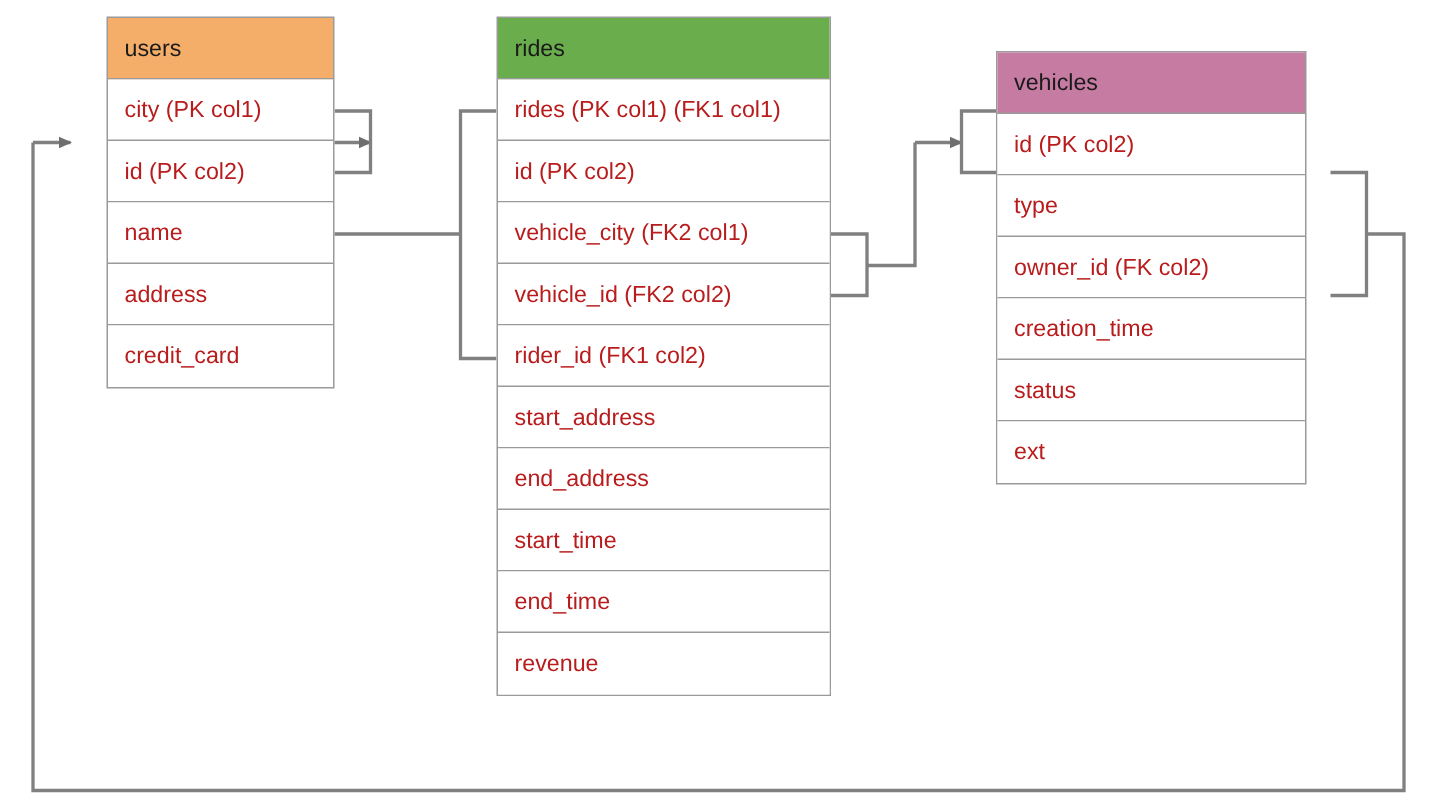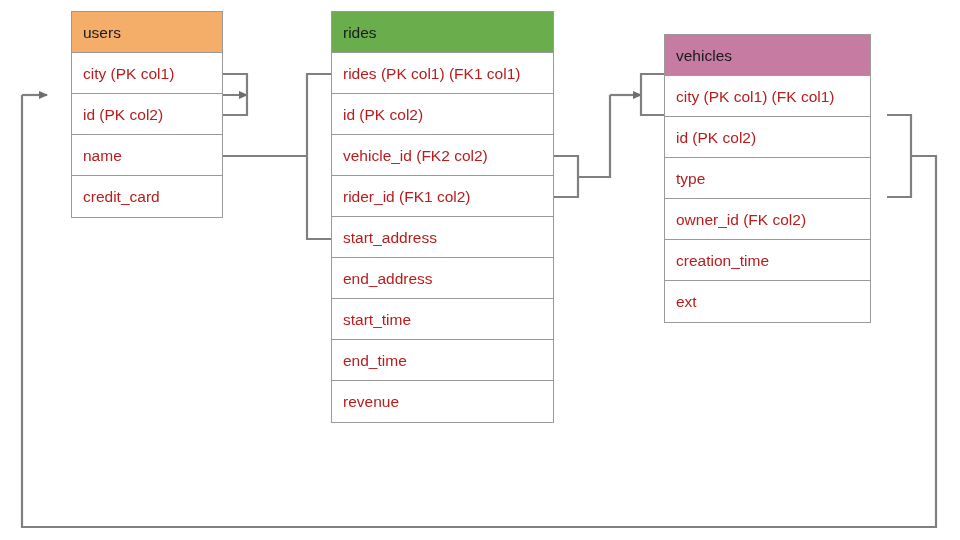--- a/index.html
+++ b/index.html
@@ -104,39 +104,41 @@
       <path d="M911,156 L936,156 L936,527 L22,527 L22,95"></path>
       <path d="M22,95 L47,95" marker-end="url(#arrow)"></path>
     </g>
   </svg>
 
   <div class="table-box" id="tbl-users">
     <div class="table-header" style="background: rgb(245, 174, 106);">users</div>
     <div class="table-row">city (PK col1)</div>
     <div class="table-row">id (PK col2)</div>
     <div class="table-row">name</div>
+    <div class="table-row">address</div>
     <div class="table-row last">credit_card</div>
   </div>
 
   <div class="table-box" id="tbl-rides">
     <div class="table-header" style="background: rgb(106, 173, 77);">rides</div>
     <div class="table-row">rides (PK col1) (FK1 col1)</div>
     <div class="table-row">id (PK col2)</div>
+    <div class="table-row">vehicle_city (FK2 col1)</div>
     <div class="table-row">vehicle_id (FK2 col2)</div>
     <div class="table-row">rider_id (FK1 col2)</div>
     <div class="table-row">start_address</div>
     <div class="table-row">end_address</div>
     <div class="table-row">start_time</div>
     <div class="table-row">end_time</div>
     <div class="table-row last">revenue</div>
   </div>
 
   <div class="table-box" id="tbl-vehicles">
     <div class="table-header" style="background: rgb(198, 123, 163);">vehicles</div>
-    <div class="table-row">city (PK col1) (FK col1)</div>
     <div class="table-row">id (PK col2)</div>
     <div class="table-row">type</div>
     <div class="table-row">owner_id (FK col2)</div>
     <div class="table-row">creation_time</div>
+    <div class="table-row">status</div>
     <div class="table-row last">ext</div>
   </div>
 
 </div>
 
 </body></html>

